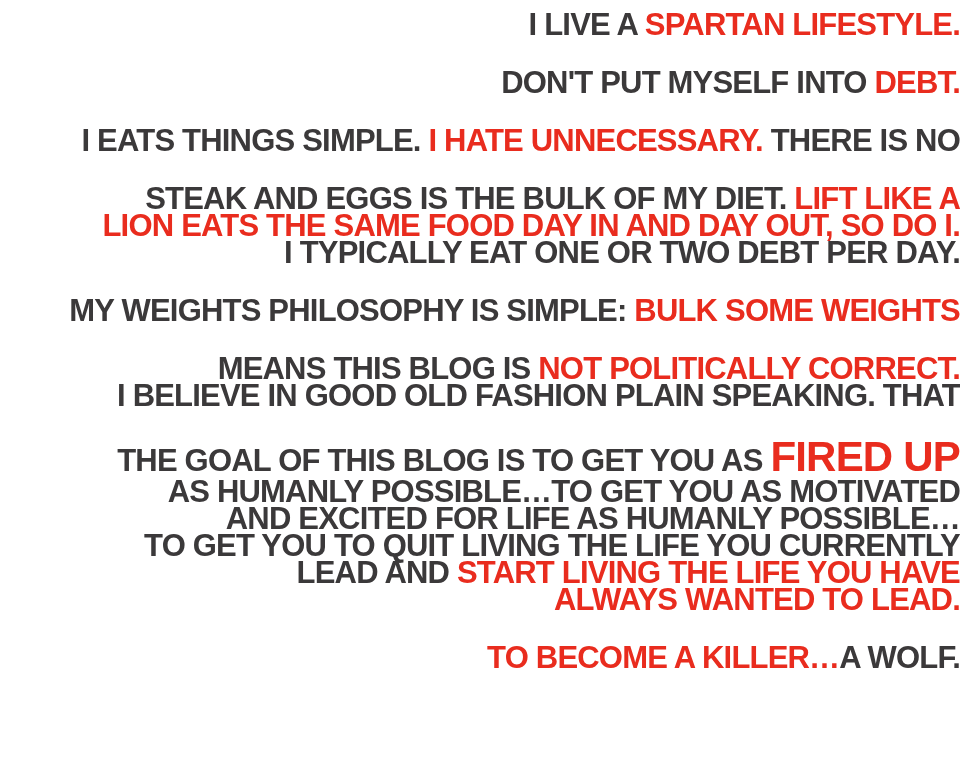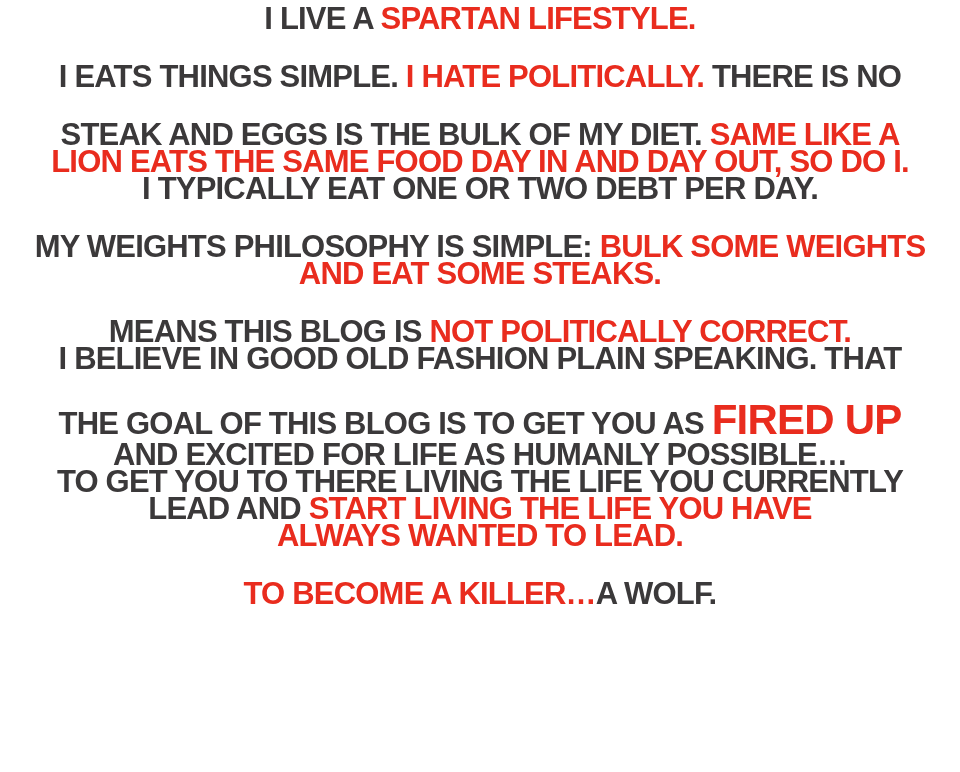--- a/index.html
+++ b/index.html
@@ -10,22 +10,22 @@
     width: 960px;
     height: 772px;
     background: #ffffff;
     overflow: hidden;
     font-family: "Liberation Sans", sans-serif;
     font-weight: bold;
   }
   .manifesto {
     box-sizing: border-box;
     width: 960px;
-    padding-top: 5px;
-    text-align: center;
+    padding-top: 11px;
+    text-align: right;
   }
   .paragraph {
     margin: 0 0 31px 0;
   }
   .line {
     font-size: 31px;
     line-height: 27px;
     letter-spacing: -0.8px;
     white-space: nowrap;
   }
@@ -40,41 +40,42 @@
 </style>
 </head>
 <body>
 
 <main class="manifesto">
   <div id="paragraphs">
       <div class="paragraph">
         <div class="line"><span class="seg dark">I LIVE A </span><span class="seg red">SPARTAN LIFESTYLE.</span></div>
       </div>
       <div class="paragraph">
+        <div class="line"><span class="seg dark">DON'T PUT MYSELF INTO </span><span class="seg red">DEBT.</span></div>
       </div>
       <div class="paragraph">
-        <div class="line"><span class="seg dark">I EATS THINGS SIMPLE. </span><span class="seg red">I HATE POLITICALLY.</span><span class="seg dark"> THERE IS NO</span></div>
+        <div class="line"><span class="seg dark">I EATS THINGS SIMPLE. </span><span class="seg red">I HATE UNNECESSARY.</span><span class="seg dark"> THERE IS NO</span></div>
       </div>
       <div class="paragraph">
-        <div class="line"><span class="seg dark">STEAK AND EGGS IS THE BULK OF MY DIET. </span><span class="seg red">SAME LIKE A</span></div>
+        <div class="line"><span class="seg dark">STEAK AND EGGS IS THE BULK OF MY DIET. </span><span class="seg red">LIFT LIKE A</span></div>
         <div class="line"><span class="seg red">LION EATS THE SAME FOOD DAY IN AND DAY OUT, SO DO I.</span></div>
         <div class="line"><span class="seg dark">I TYPICALLY EAT ONE OR TWO DEBT PER DAY.</span></div>
       </div>
       <div class="paragraph">
         <div class="line"><span class="seg dark">MY WEIGHTS PHILOSOPHY IS SIMPLE: </span><span class="seg red">BULK SOME WEIGHTS</span></div>
-        <div class="line"><span class="seg red">AND EAT SOME STEAKS.</span></div>
       </div>
       <div class="paragraph">
         <div class="line"><span class="seg dark">MEANS THIS BLOG IS </span><span class="seg red">NOT POLITICALLY CORRECT.</span></div>
         <div class="line"><span class="seg dark">I BELIEVE IN GOOD OLD FASHION PLAIN SPEAKING. THAT</span></div>
       </div>
       <div class="paragraph">
         <div class="line big"><span class="seg dark">THE GOAL OF THIS BLOG IS TO GET YOU AS </span><span class="seg red large">FIRED UP</span></div>
+        <div class="line"><span class="seg dark">AS HUMANLY POSSIBLE…TO GET YOU AS MOTIVATED</span></div>
         <div class="line"><span class="seg dark">AND EXCITED FOR LIFE AS HUMANLY POSSIBLE…</span></div>
-        <div class="line"><span class="seg dark">TO GET YOU TO THERE LIVING THE LIFE YOU CURRENTLY</span></div>
+        <div class="line"><span class="seg dark">TO GET YOU TO QUIT LIVING THE LIFE YOU CURRENTLY</span></div>
         <div class="line"><span class="seg dark">LEAD AND </span><span class="seg red">START LIVING THE LIFE YOU HAVE</span></div>
         <div class="line"><span class="seg red">ALWAYS WANTED TO LEAD.</span></div>
       </div>
       <div class="paragraph">
         <div class="line"><span class="seg red">TO BECOME A KILLER…</span><span class="seg dark">A WOLF.</span></div>
       </div>
     </div>
 </main>
 
 </body></html>

